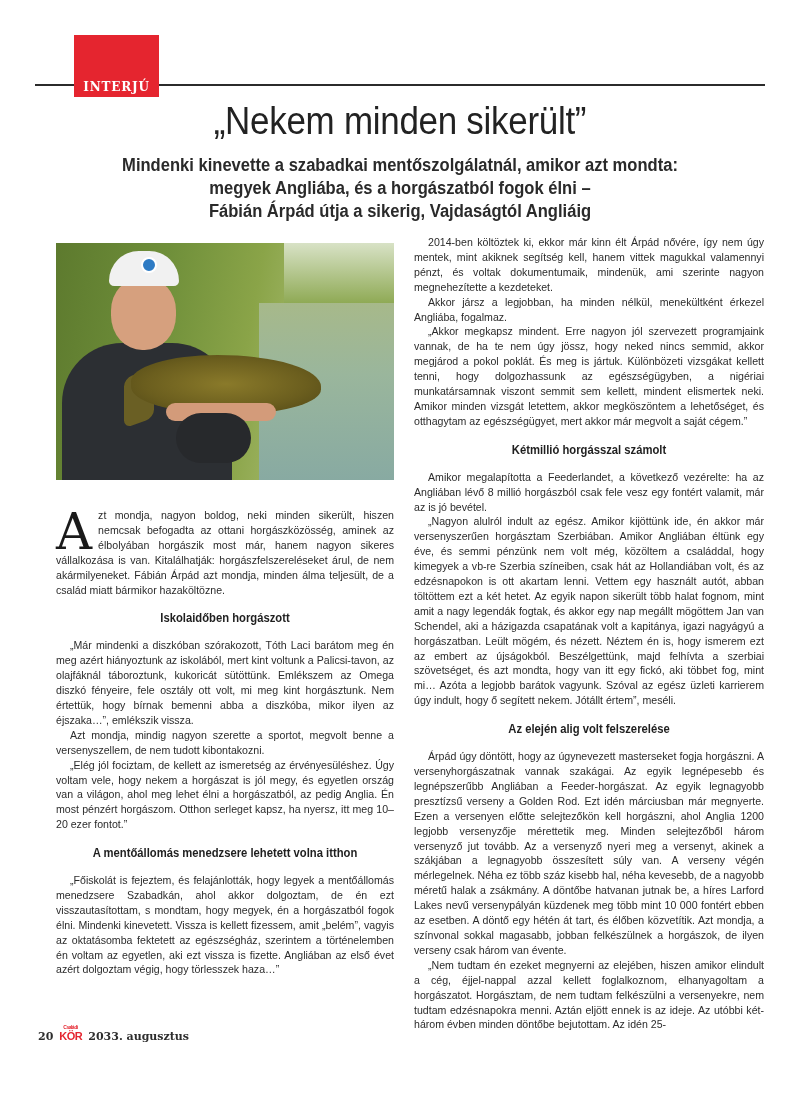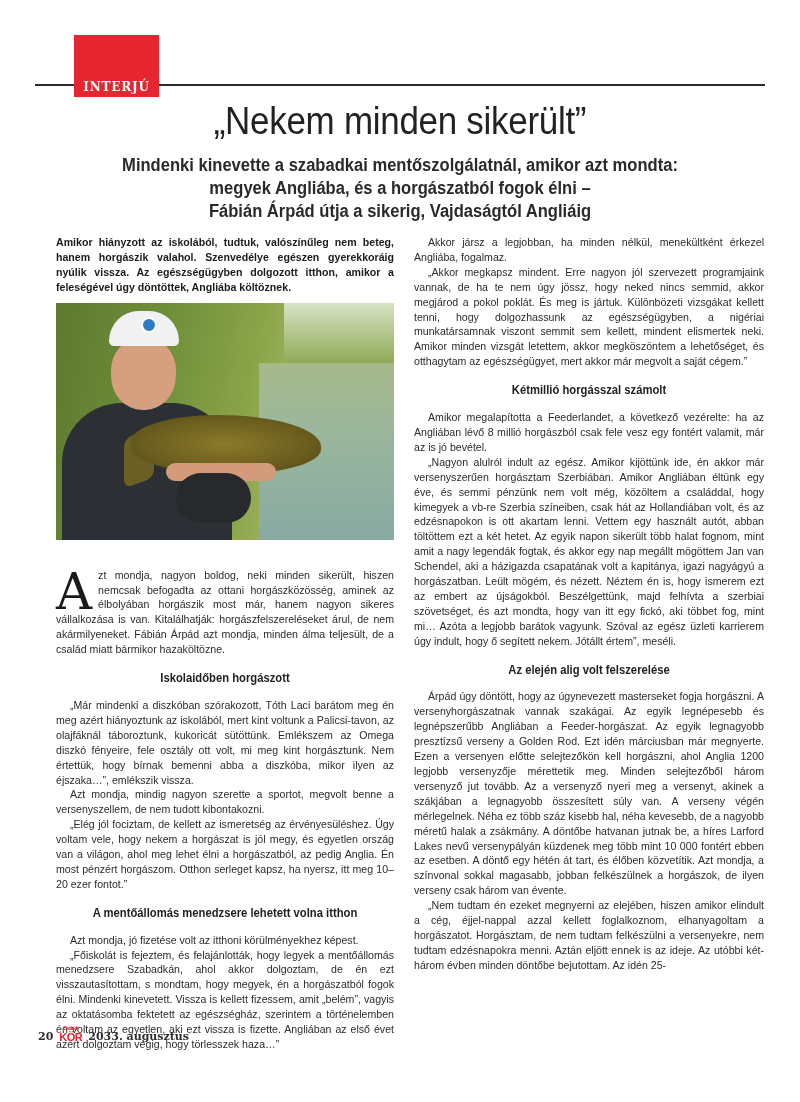--- a/index.html
+++ b/index.html
@@ -36,21 +36,21 @@
   .photo .cap { position: absolute; left: 53px; top: 8px; width: 70px; height: 35px; background: #f1f1f1; border-radius: 35px 35px 6px 6px; }
   .photo .cap-logo { position: absolute; left: 85px; top: 14px; width: 12px; height: 12px; border-radius: 50%; background: #2e7bc4; border: 2px solid #fff; }
   .photo .fish { position: absolute; left: 75px; top: 112px; width: 190px; height: 58px; background: radial-gradient(ellipse at 50% 50%, #8a7a2a 0%, #6b5e1e 60%, #4f4616 100%); border-radius: 50% 60% 45% 50%; }
   .photo .fish-tail { position: absolute; left: 68px; top: 130px; width: 30px; height: 50px; background: #6a5f24; transform: skewY(-20deg); border-radius: 8px; }
   .photo .hands { position: absolute; left: 110px; top: 160px; width: 110px; height: 18px; background: #d39b7a; border-radius: 9px; }
   .dropcap { float: left; font-family: "DejaVu Serif", serif; font-size: 50px; line-height: 40px; margin: 4px 6px 0 0; color: #1a1a1a; }
 
   .subhead { font-family: "Liberation Sans", sans-serif; font-weight: bold; font-size: 12.5px; text-align: center; margin: 14px 0 12px 0; color: #1f1f1f; transform: scaleX(0.9); }
 
   
-  .footer { position: absolute; left: 38px; top: 1030px; font-family: "DejaVu Serif", serif; font-weight: bold; font-size: 11px; color: #2d2d2d; display: flex; align-items: center; gap: 6px; }
+  .footer { position: absolute; left: 38px; top: 1030px; font-family: "DejaVu Serif", serif; font-weight: bold; font-size: 11px; color: #2d2d2d; display: flex; gap: 6px; }
   .logo { font-family: "Liberation Sans", sans-serif; font-weight: 900; color: #e5252f; font-size: 11px; letter-spacing: -0.5px; position: relative; }
   .logo small { position: absolute; left: 4px; top: -6px; font-size: 5px; color: #e5252f; font-weight: bold; }
 </style>
 </head>
 <body>
 
 <div class="page">
 
   <div class="rule"></div>
   <div class="section-tag">
@@ -59,21 +59,20 @@
 
   <h1 class="title" style="margin:0">„Nekem minden sikerült”</h1>
 
   <div class="subtitle">
     <div>Mindenki kinevette a szabadkai mentőszolgálatnál, amikor azt mondta:</div>
     <div>megyek Angliába, és a horgászatból fogok élni –</div>
     <div>Fábián Árpád útja a sikerig, Vajdaságtól Angliáig</div>
   </div>
 
   <div class="col col-left">
-    <p class="lead">Amikor hiányzott az iskolából, tudtuk, valószínűleg nem beteg, hanem horgászik valahol. Szenvedélye egészen gyerekkoráig nyúlik vissza. Az egészségügyben dolgozott itthon, amikor a feleségével úgy döntöttek, Angliába költöznek.</p>
 
     <div class="photo" title="Fábián Árpád fehér sapkában, kezében egy nagy compóval a vízparton">
       <div class="trees"></div>
       <div class="water"></div>
       <div class="body-shape"></div>
       <div class="head"></div>
       <div class="cap"></div>
       <div class="cap-logo"></div>
       <div class="fish-tail"></div>
       <div class="fish"></div>
@@ -85,25 +84,25 @@
       <span class="dropcap">A</span>
       <p class="noindent" style="text-indent:0">zt mondja, nagyon boldog, neki minden sikerült, hiszen nemcsak befogadta az ottani horgászközösség, aminek az élbolyában horgászik most már, hanem nagyon sikeres vállalkozása is van. Kitalálhatják: horgászfelszereléseket árul, de nem akármilyeneket. Fábián Árpád azt mondja, minden álma teljesült, de a család miatt bármikor hazaköltözne.</p>
     </div>
 
     <div class="subhead">Iskolaidőben horgászott</div>
     <p>„Már mindenki a diszkóban szórakozott, Tóth Laci barátom meg én meg azért hiányoztunk az iskolából, mert kint voltunk a Palicsi-tavon, az olajfáknál táboroztunk, kukoricát sütöttünk. Emlékszem az Omega diszkó fényeire, fele osztály ott volt, mi meg kint horgásztunk. Nem értettük, hogy bírnak bemenni abba a diszkóba, mikor ilyen az éjszaka…”, emlékszik vissza.</p>
     <p>Azt mondja, mindig nagyon szerette a sportot, megvolt benne a versenyszellem, de nem tudott kibontakozni.</p>
     <p>„Elég jól fociztam, de kellett az ismeretség az érvényesüléshez. Úgy voltam vele, hogy nekem a horgászat is jól megy, és egyetlen ország van a világon, ahol meg lehet élni a horgászatból, az pedig Anglia. Én most pénzért horgászom. Otthon serleget kapsz, ha nyersz, itt meg 10–20 ezer fontot.”</p>
 
     <div class="subhead">A mentőállomás menedzsere lehetett volna itthon</div>
-    <p>Azt mondja, jó fizetése volt az itthoni körülményekhez képest.</p>
     <p>„Főiskolát is fejeztem, és felajánlották, hogy legyek a mentőállomás menedzsere Szabadkán, ahol akkor dolgoztam, de én ezt visszautasítottam, s mondtam, hogy megyek, én a horgászatból fogok élni. Mindenki kinevetett. Vissza is kellett fizessem, amit „belém”, vagyis az oktatásomba fektetett az egészségház, szerintem a történelemben én voltam az egyetlen, aki ezt vissza is fizette. Angliában az első évet azért dolgoztam végig, hogy törlesszek haza…”</p>
   </div>
 
   <div class="col col-right">
+    <p>2014-ben költöztek ki, ekkor már kinn élt Árpád nővére, így nem úgy mentek, mint akiknek segítség kell, hanem vittek magukkal valamennyi pénzt, és voltak dokumentumaik, mindenük, ami szerinte nagyon megnehezítette a kezdeteket.</p>
     <p>Akkor jársz a legjobban, ha minden nélkül, menekültként érkezel Angliába, fogalmaz.</p>
     <p>„Akkor megkapsz mindent. Erre nagyon jól szervezett programjaink vannak, de ha te nem úgy jössz, hogy neked nincs semmid, akkor megjárod a pokol poklát. És meg is jártuk. Különbözeti vizsgákat kellett tenni, hogy dolgozhassunk az egészségügyben, a nigériai munkatársamnak viszont semmit sem kellett, mindent elismertek neki. Amikor minden vizsgát letettem, akkor megköszöntem a lehetőséget, és otthagytam az egészségügyet, mert akkor már megvolt a saját cégem.”</p>
 
     <div class="subhead">Kétmillió horgásszal számolt</div>
     <p>Amikor megalapította a Feederlandet, a következő vezérelte: ha az Angliában lévő 8 millió horgászból csak fele vesz egy fontért valamit, már az is jó bevétel.</p>
     <p>„Nagyon alulról indult az egész. Amikor kijöttünk ide, én akkor már versenyszerűen horgásztam Szerbiában. Amikor Angliában éltünk egy éve, és semmi pénzünk nem volt még, közöltem a családdal, hogy kimegyek a vb-re Szerbia színeiben, csak hát az Hollandiában volt, és az edzésnapokon is ott akartam lenni. Vettem egy használt autót, abban töltöttem ezt a két hetet. Az egyik napon sikerült több halat fognom, mint amit a nagy legendák fogtak, és akkor egy nap megállt mögöttem Jan van Schendel, aki a házigazda csapatának volt a kapitánya, igazi nagyágyú a horgászatban. Leült mögém, és nézett. Néztem én is, hogy ismerem ezt az embert az újságokból. Beszélgettünk, majd felhívta a szerbiai szövetséget, és azt mondta, hogy van itt egy fickó, aki többet fog, mint mi… Azóta a legjobb barátok vagyunk. Szóval az egész üzleti karrierem úgy indult, hogy ő segített nekem. Jótállt értem”, meséli.</p>
 
     <div class="subhead">Az elején alig volt felszerelése</div>
     <p>Árpád úgy döntött, hogy az úgynevezett masterseket fogja horgászni. A versenyhorgászatnak vannak szakágai. Az egyik legnépesebb és legnépszerűbb Angliában a Feeder-horgászat. Az egyik legnagyobb presztízsű verseny a Golden Rod. Ezt idén márciusban már megnyerte. Ezen a versenyen előtte selejtezőkön kell horgászni, ahol Anglia 1200 legjobb versenyzője mérettetik meg. Minden selejtezőből három versenyző jut tovább. Az a versenyző nyeri meg a versenyt, akinek a szákjában a legnagyobb összesített súly van. A verseny végén mérlegelnek. Néha ez több száz kisebb hal, néha kevesebb, de a nagyobb méretű halak a zsákmány. A döntőbe hatvanan jutnak be, a híres Larford Lakes nevű versenypályán küzdenek meg több mint 10 000 fontért ebben az esetben. A döntő egy hétén át tart, és élőben közvetítik. Azt mondja, a színvonal sokkal magasabb, jobban felkészülnek a horgászok, de ilyen verseny csak három van évente.</p>
     <p>„Nem tudtam én ezeket megnyerni az elejében, hiszen amikor elindult a cég, éjjel-nappal azzal kellett foglalkoznom, elhanyagoltam a horgászatot. Horgásztam, de nem tudtam felkészülni a versenyekre, nem tudtam edzésnapokra menni. Aztán eljött ennek is az ideje. Az utóbbi két-három évben minden döntőbe bejutottam. Az idén 25-</p>

